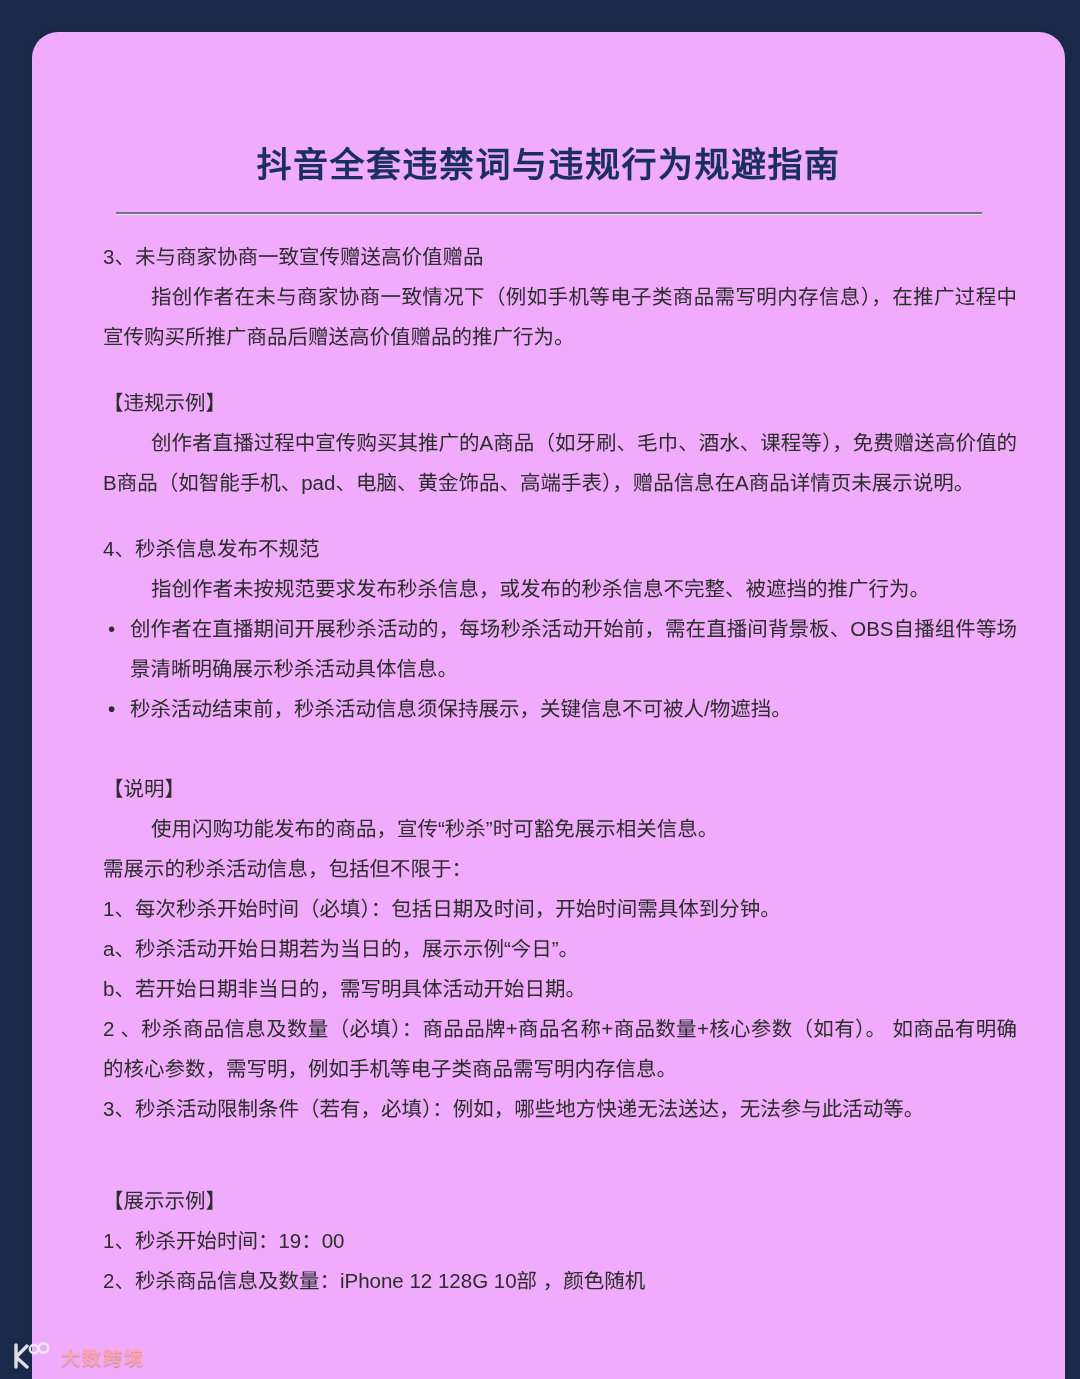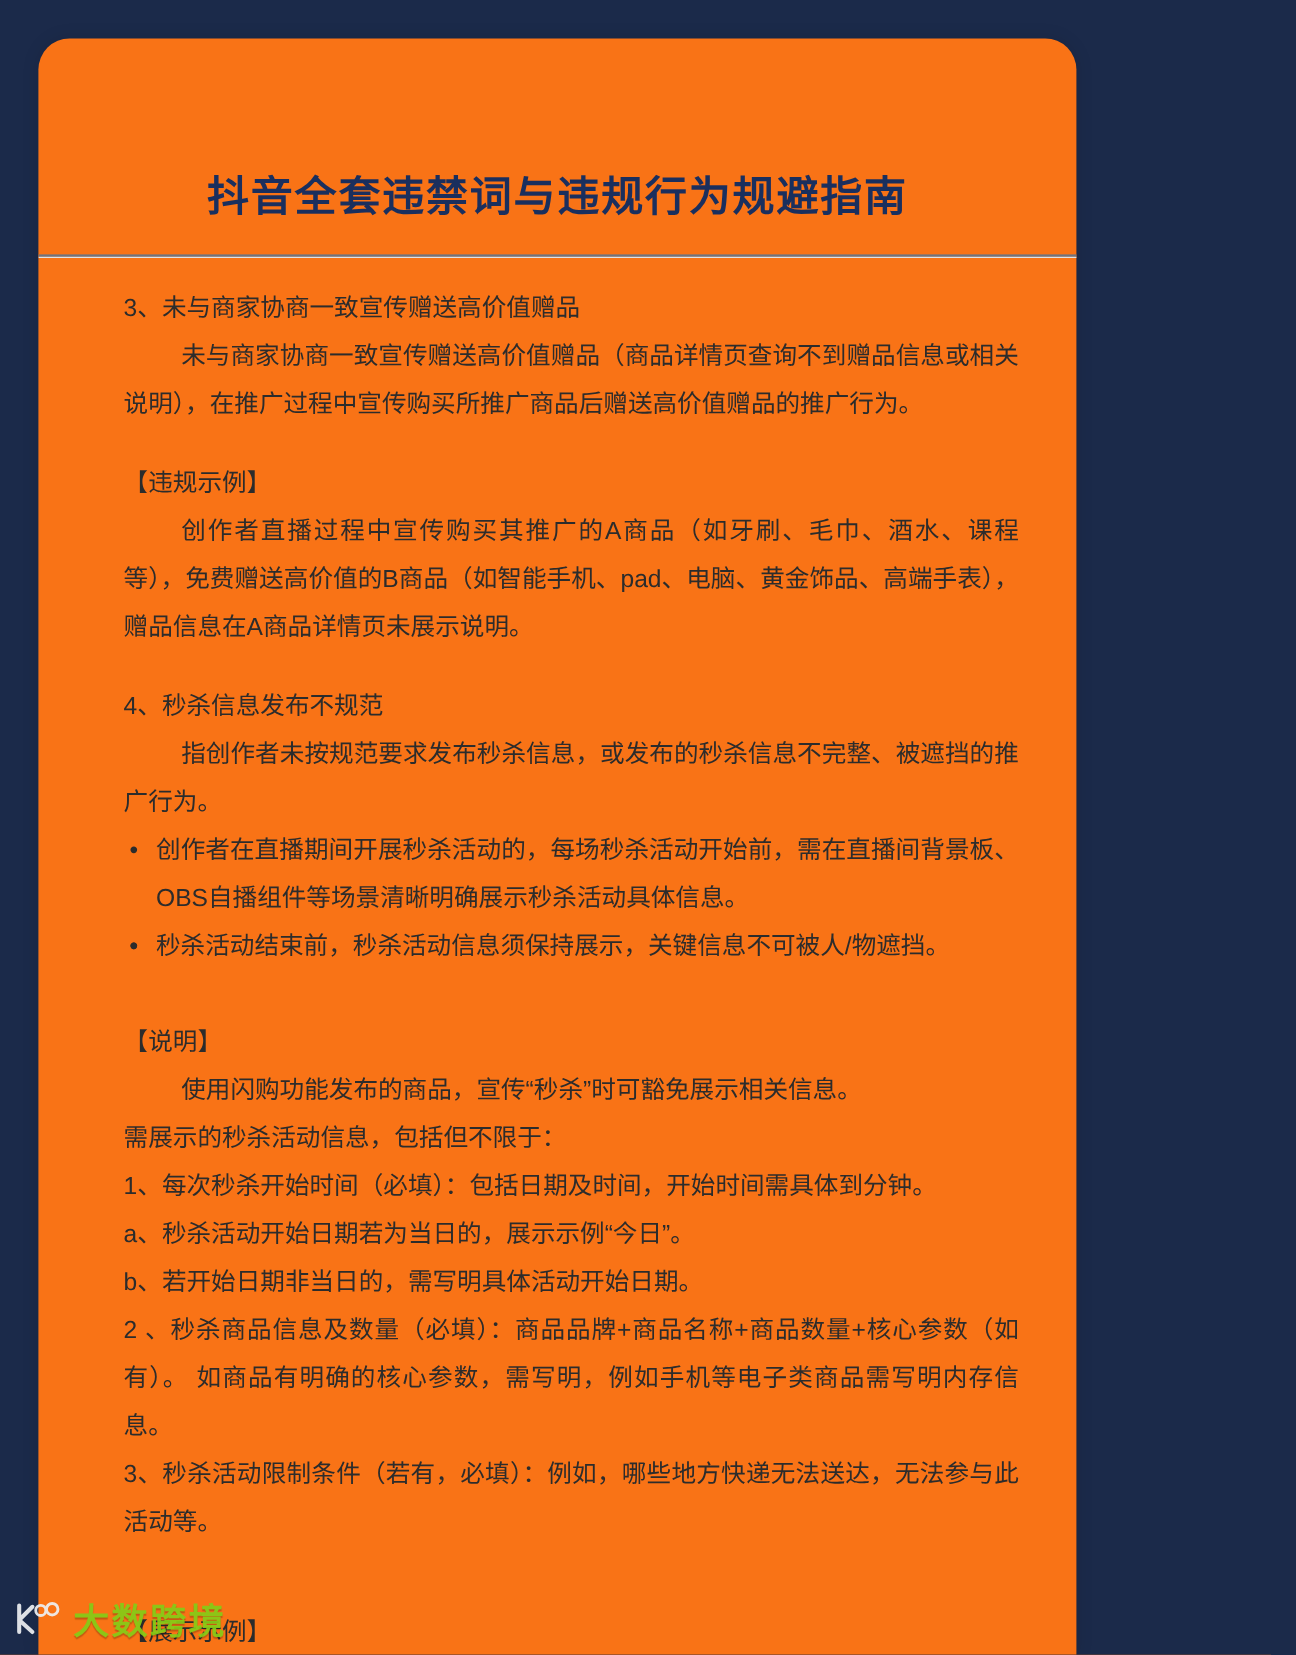--- a/index.html
+++ b/index.html
@@ -14,23 +14,23 @@
     font-family: "Liberation Sans", "DejaVu Sans", sans-serif;
     overflow: hidden;
     position: relative;
   }
 
   
   #doc-card {
     position: absolute;
     left: 32px;
     top: 32px;
-    width: 865px;
+    width: 1033px;
     height: 1347px;
-    background: #f97316;
+    background: #f0abfc;
     border-radius: 26px 26px 0 0;
     box-shadow: 0 0 14px rgba(0,0,0,0.10);
     overflow: hidden;
   }
 
   
   #title-block {
     margin-top: 112px;
     text-align: center;
   }
@@ -109,42 +109,42 @@
     gap: 7px;
     z-index: 20;
     opacity: 0.92;
   }
   #wm-logo {
     width: 44px;
     height: 30px;
     display: block;
   }
   #wm-text {
-    font-size: 30px;
+    font-size: 19px;
     font-weight: bold;
-    color: #84cc16;
+    color: #fca5a5;
     letter-spacing: 2px;
     text-shadow: 0 1px 1px rgba(0,0,0,0.25);
     font-family: "Liberation Sans", "DejaVu Sans", sans-serif;
   }
 </style>
 </head>
 <body>
 
 <div id="doc-card">
 
   <div id="title-block">
     <div id="doc-title">抖音全套违禁词与违规行为规避指南</div>
     <div id="title-rule"></div>
   </div>
 
   <div id="doc-body">
 
     <p class="heading-line">3、未与商家协商一致宣传赠送高价值赠品</p>
-    <p class="para indent">未与商家协商一致宣传赠送高价值赠品（商品详情页查询不到赠品信息或相关说明），在推广过程中宣传购买所推广商品后赠送高价值赠品的推广行为。</p>
+    <p class="para indent">指创作者在未与商家协商一致情况下（例如手机等电子类商品需写明内存信息），在推广过程中宣传购买所推广商品后赠送高价值赠品的推广行为。</p>
 
     <div class="spacer-md"></div>
 
     <p class="heading-line">【违规示例】</p>
     <p class="para indent">创作者直播过程中宣传购买其推广的A商品（如牙刷、毛巾、酒水、课程等），免费赠送高价值的B商品（如智能手机、pad、电脑、黄金饰品、高端手表），赠品信息在A商品详情页未展示说明。</p>
 
     <div class="spacer-md"></div>
 
     <p class="heading-line">4、秒杀信息发布不规范</p>
     <p class="para indent">指创作者未按规范要求发布秒杀信息，或发布的秒杀信息不完整、被遮挡的推广行为。</p>

